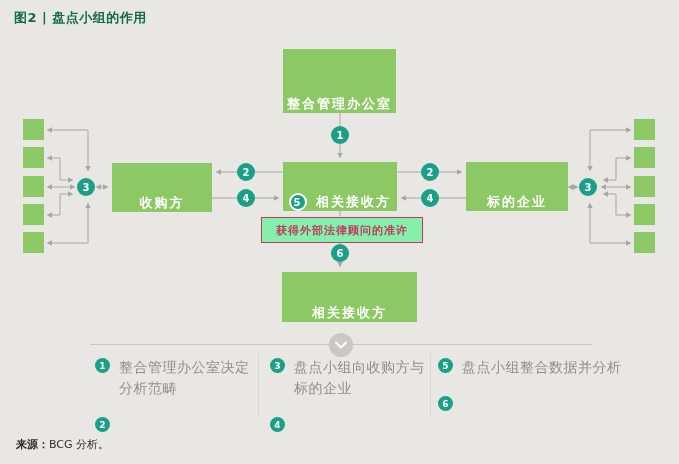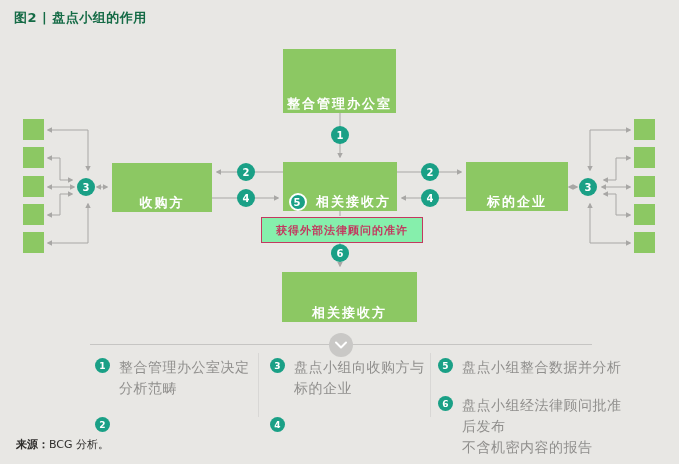--- a/index.html
+++ b/index.html
@@ -155,21 +155,19 @@
   </div>
 </div>
 <div class="abs vsep" style="left:430px"></div>
 <div class="abs legend-col" style="left:438px;top:357px;width:185px">
   <div class="legend-item">
     <span class="legend-badge">5</span>
     <span class="legend-text">盘点小组整合数据并分析</span>
   </div>
   <div class="legend-item">
     <span class="legend-badge">6</span>
-    <span class="legend-text">盘点小组经法律顾问批准后发布
-不含机密内容的报告</span>
   </div>
 </div>
 
 <div class="abs source">
   <b>来源：</b>
   <span>BCG 分析。</span>
 </div>
 
 </body></html>

